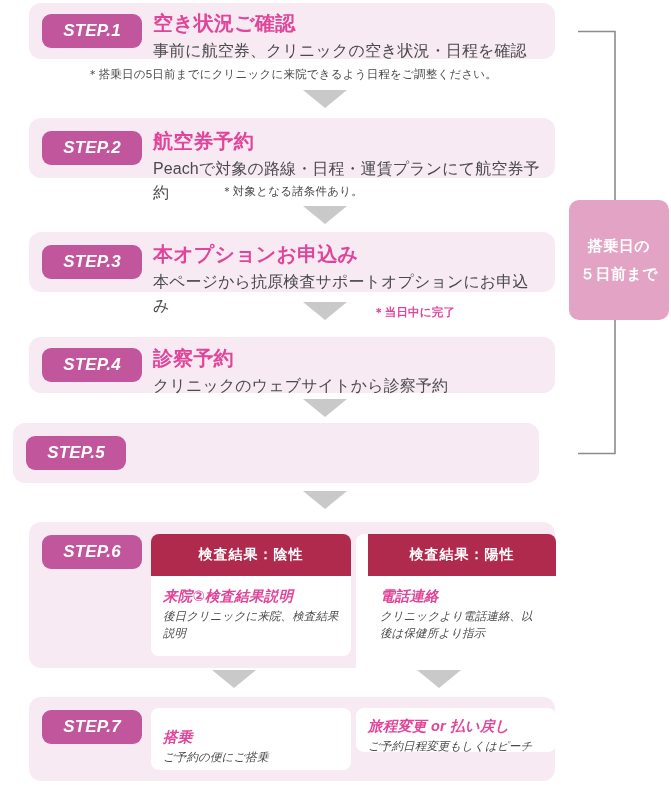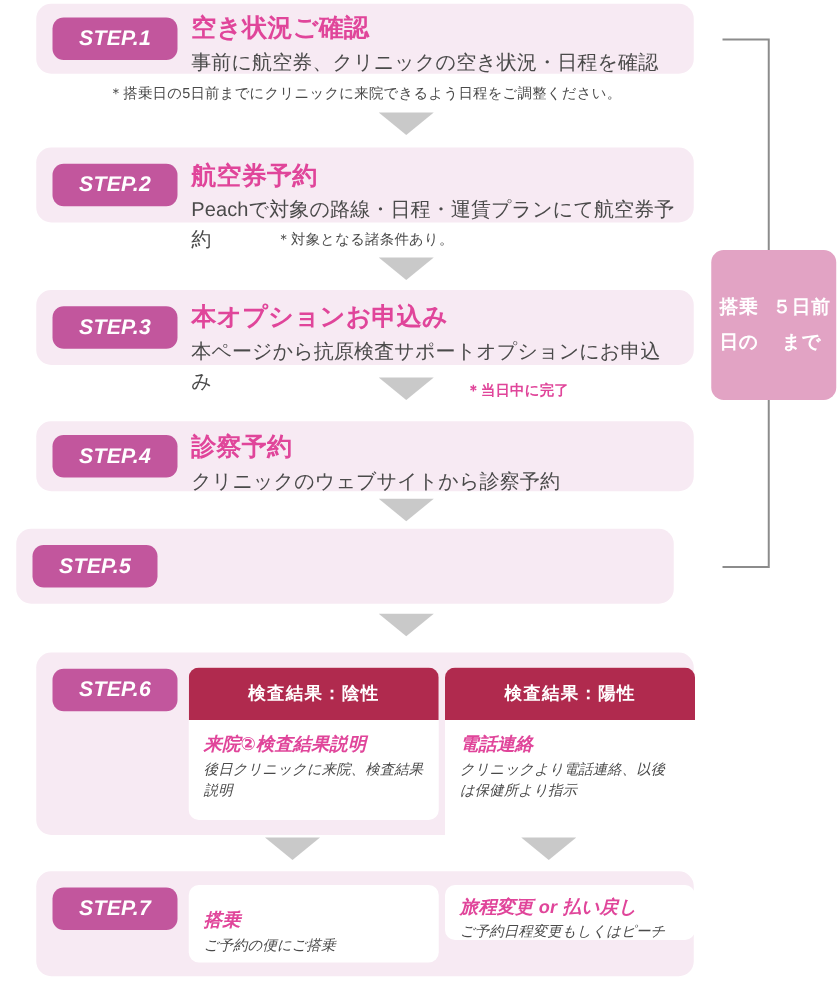--- a/index.html
+++ b/index.html
@@ -151,21 +151,21 @@
     top: 200px;
     width: 100px;
     height: 120px;
     border-radius: 10px;
     background: #e2a3c4;
     color: #ffffff;
     font-size: 15px;
     font-weight: bold;
     line-height: 1.85;
     display: flex;
-    flex-direction: row;
+    flex-direction: column;
     align-items: center;
     justify-content: center;
     letter-spacing: 0.5px;
     text-align: center;
   }
 </style>
 </head>
 <body>
 
 <div id="flow-root">
@@ -226,21 +226,21 @@
     <div class="step-badge" style="top:13px;">STEP.6</div>
 
     <div class="branch-col" style="left:122px; top:12px; width:200px; height:122px;">
       <div class="branch-head">検査結果：陰性</div>
       <div class="branch-inner">
         <p class="branch-title">来院②検査結果説明</p>
         <p class="branch-desc">後日クリニックに来院、検査結果説明</p>
       </div>
     </div>
 
-    <div class="branch-col" style="left:327px; top:12px; width:200px; height:154px;">
+    <div class="branch-col" style="left:327px; top:12px; width:200px; height:154px;padding-left:12px;">
       <div class="branch-head">検査結果：陽性</div>
       <div class="branch-inner">
         <p class="branch-title">電話連絡</p>
         <p class="branch-desc">クリニックより電話連絡、以後は保健所より指示</p>
       </div>
     </div>
   </div>
 
   <div class="arrow-down" style="left:212px; top:670px;"></div>
   <div class="arrow-down" style="left:417px; top:670px;"></div>

